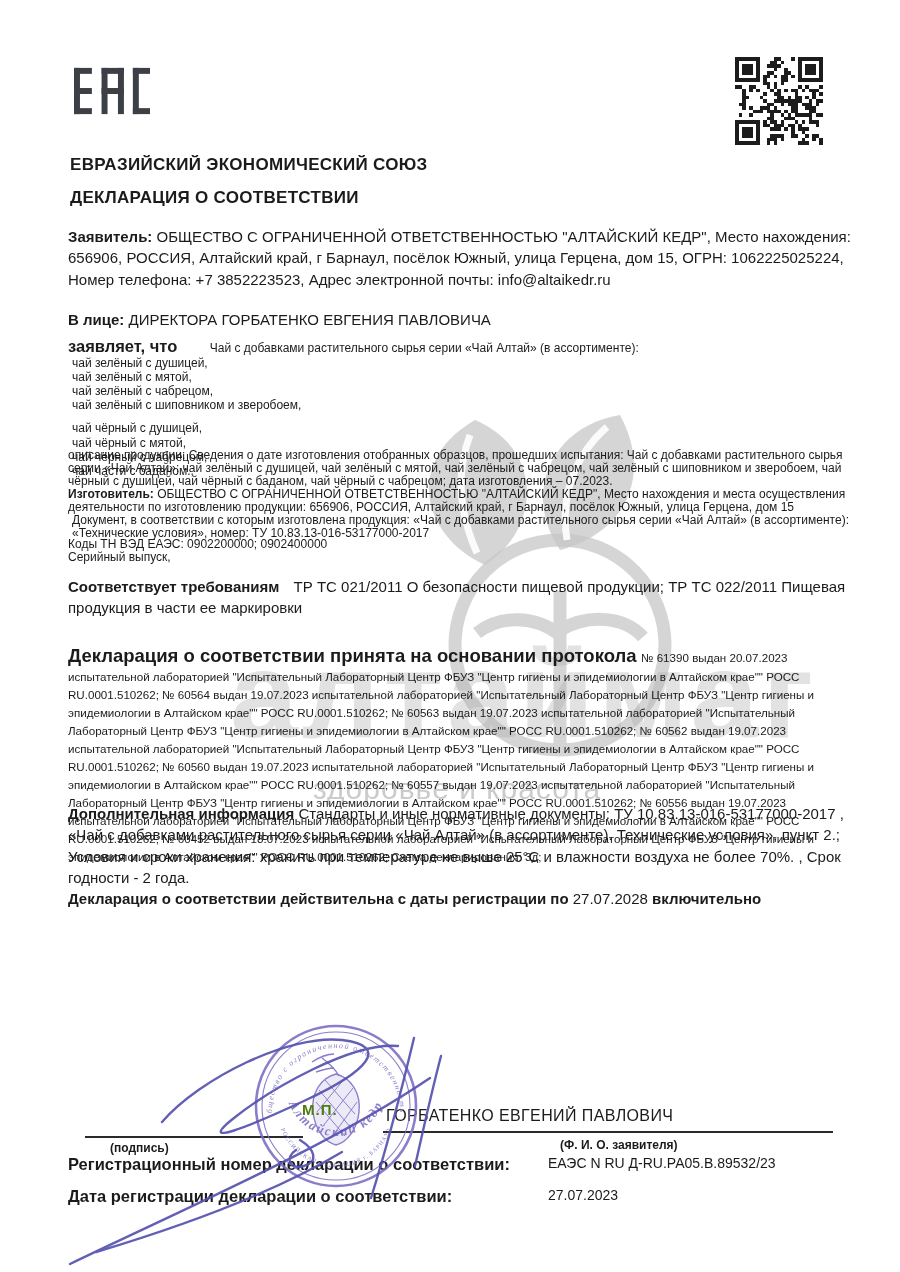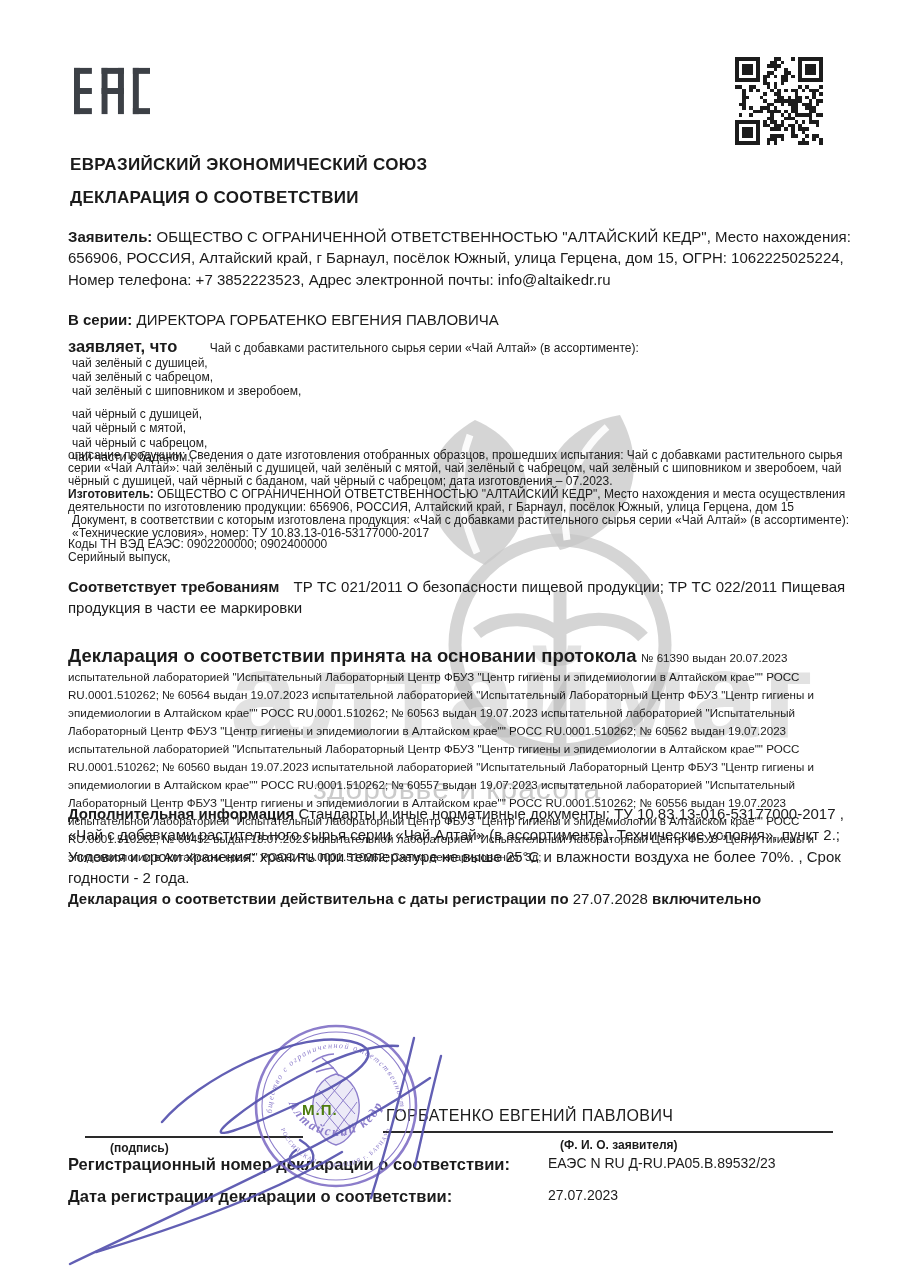--- a/index.html
+++ b/index.html
@@ -269,32 +269,33 @@
 
   <div class="abs z1 title center" style="left:70px;top:155px;width:790px">ЕВРАЗИЙСКИЙ ЭКОНОМИЧЕСКИЙ СОЮЗ</div>
   <div class="abs z1 title center" style="left:70px;top:188px;width:790px">ДЕКЛАРАЦИЯ О СООТВЕТСТВИИ</div>
 
   <div class="abs z1 t17" style="left:68px;top:226px;width:792px">
     <span class="b">Заявитель:</span>
     <span>ОБЩЕСТВО С ОГРАНИЧЕННОЙ ОТВЕТСТВЕННОСТЬЮ "АЛТАЙСКИЙ КЕДР", Место нахождения: 656906, РОССИЯ, Алтайский край, г Барнаул, посёлок Южный, улица Герцена, дом 15, ОГРН: 1062225025224, Номер телефона: +7 3852223523, Адрес электронной почты: info@altaikedr.ru</span>
   </div>
 
   <div class="abs z1 t17" style="left:68px;top:309px;width:792px">
-    <span class="b">В серии:</span>
+    <span class="b">В лице:</span>
     <span>ДИРЕКТОРА ГОРБАТЕНКО ЕВГЕНИЯ ПАВЛОВИЧА</span>
   </div>
 
   <div class="abs z1" style="left:68px;top:337px;width:792px">
     <span class="b" style="font-size:16.5px">заявляет, что</span>
     <span class="t12" style="margin-left:28px">Чай с добавками растительного сырья серии «Чай Алтай» (в ассортименте):</span>
   </div>
 
   <div class="abs z1 t12" style="left:72px;top:357px;width:700px">
 
   <div style="margin-bottom:1.2px">чай зелёный с душицей,</div>
+      <div style="margin-bottom:1.2px">чай зелёный с мятой,</div>
       <div style="margin-bottom:1.2px">чай зелёный с чабрецом,</div>
       <div style="margin-bottom:10px">чай зелёный с шиповником и зверобоем,</div>
       <div style="margin-bottom:1.2px">чай чёрный с душицей,</div>
       <div style="margin-bottom:1.2px">чай чёрный с мятой,</div>
       <div style="margin-bottom:1.2px">чай чёрный с чабрецом,</div>
       <div style="margin-bottom:1.2px">чай части с баданом.,</div>
     </div>
 
   <div class="abs z1 smallpara" style="left:68px;top:449px;width:798px">описание продукции: Сведения о дате изготовления отобранных образцов, прошедших испытания: Чай с добавками растительного сырья серии «Чай Алтай»: чай зелёный с душицей, чай зелёный с мятой, чай зелёный с чабрецом, чай зелёный с шиповником и зверобоем, чай чёрный с душицей, чай чёрный с баданом, чай чёрный с чабрецом; дата изготовления – 07.2023.</div>
 

